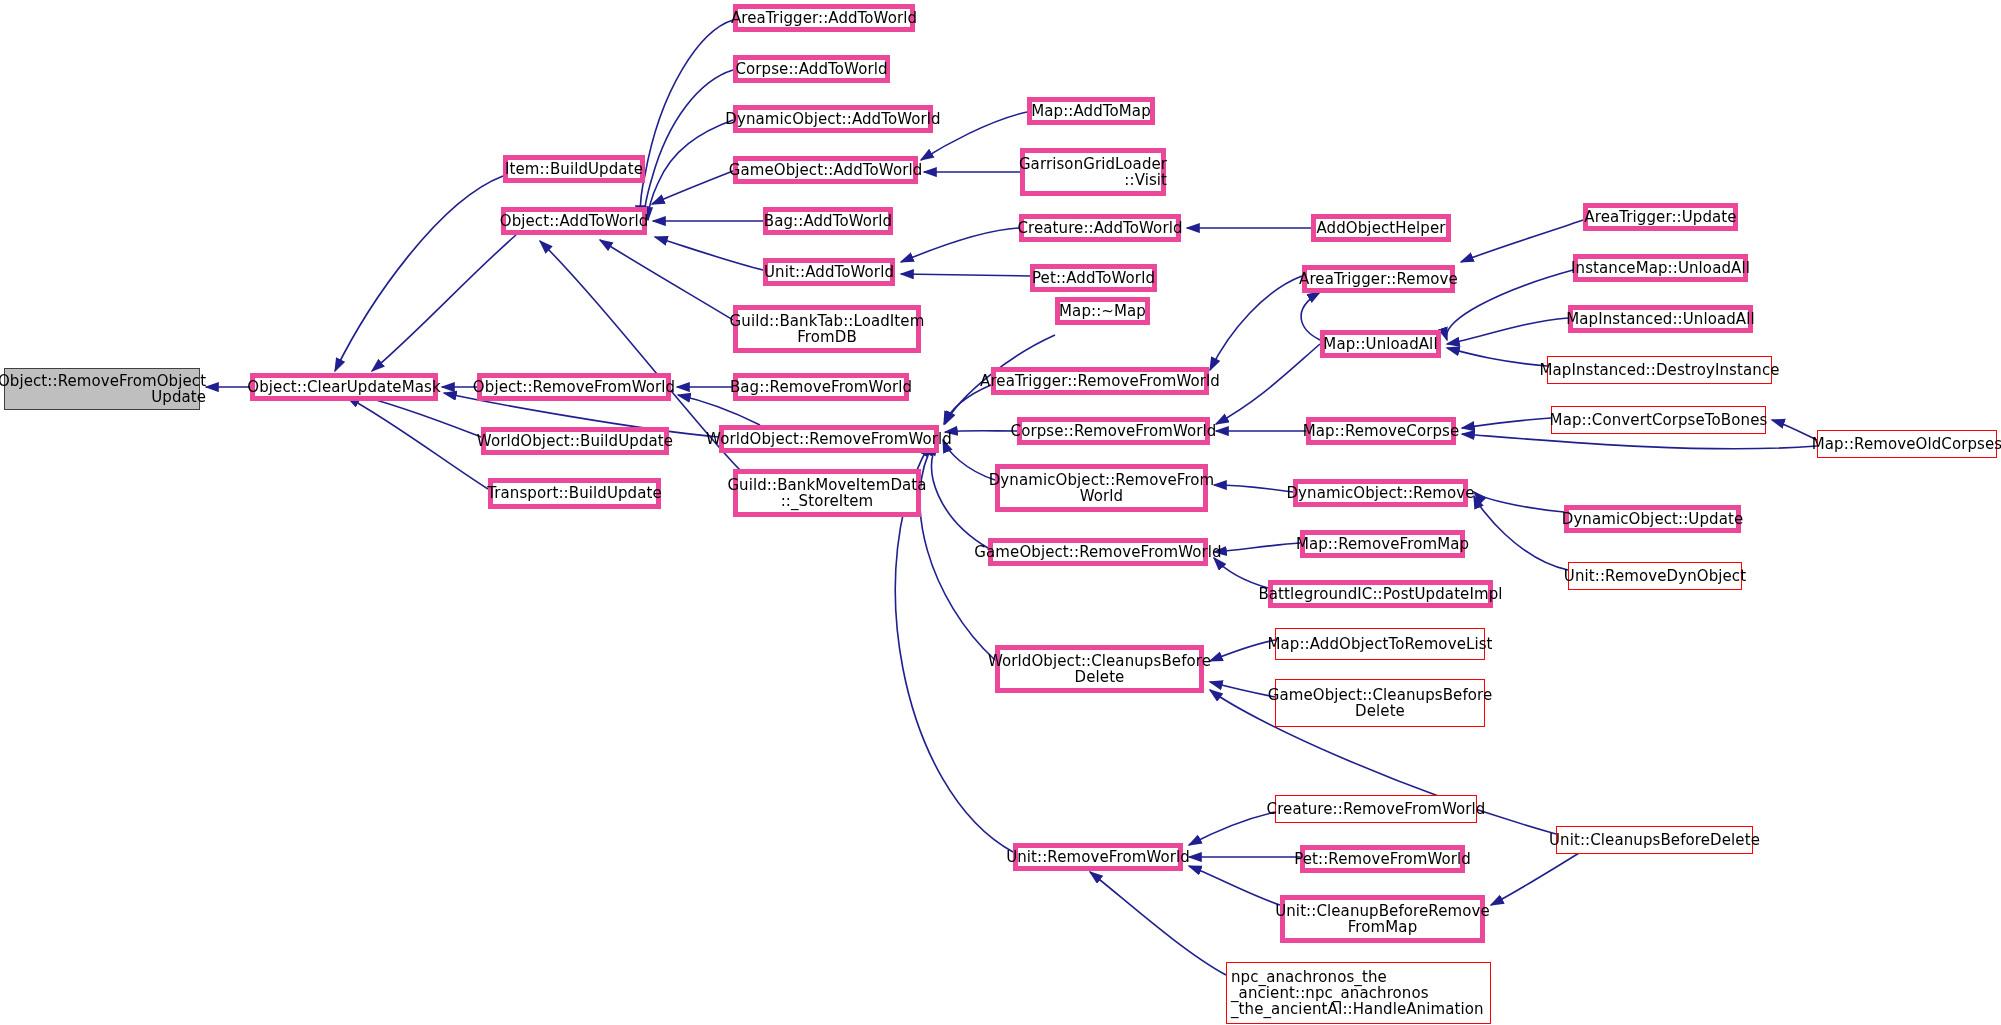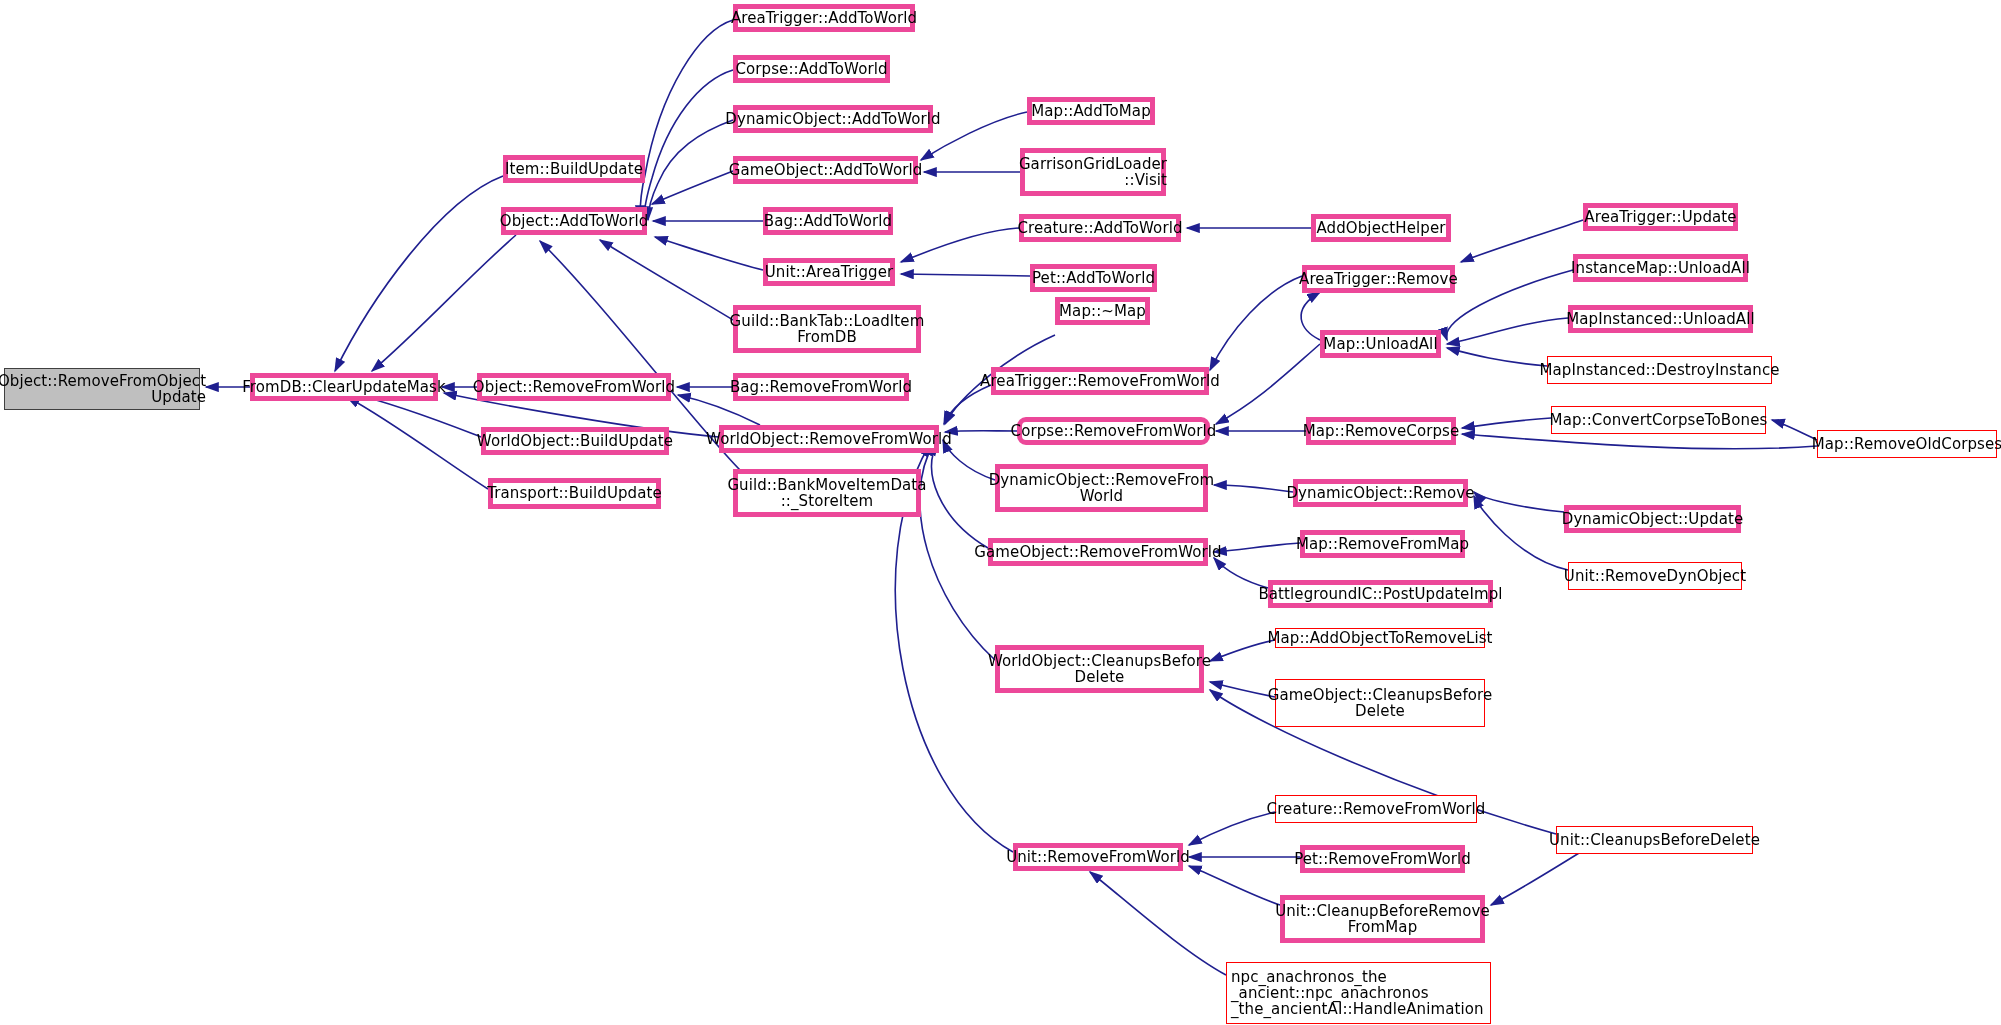--- a/index.html
+++ b/index.html
@@ -75,60 +75,60 @@
         <path d="M1817,446 C1700,455 1540,440 1462,434" marker-end="url(#ah)"></path>
         <path d="M1564,512 C1520,508 1480,498 1474,492" marker-end="url(#ah)"></path>
         <path d="M1568,570 C1520,560 1480,510 1474,496" marker-end="url(#ah)"></path>
         <path d="M1556,834 C1400,790 1250,720 1210,690" marker-end="url(#ah)"></path>
         <path d="M1600,840 C1560,865 1520,890 1491,905" marker-end="url(#ah)"></path>
       </g>
   </svg>
   <div id="node-layer">
       <div class="node root" style="left: 4px; top: 368px; width: 196px; height: 42px; text-align: right;">Object::RemoveFromObject
 Update</div>
-      <div class="node" style="left: 250px; top: 373px; width: 188px; height: 28px;">FromDB::ClearUpdateMask</div>
+      <div class="node" style="left: 250px; top: 373px; width: 188px; height: 28px;">Object::ClearUpdateMask</div>
       <div class="node" style="left: 503px; top: 155px; width: 142px; height: 28px;">Item::BuildUpdate</div>
       <div class="node" style="left: 501px; top: 207px; width: 146px; height: 28px;">Object::AddToWorld</div>
       <div class="node" style="left: 477px; top: 373px; width: 194px; height: 28px;">Object::RemoveFromWorld</div>
       <div class="node" style="left: 481px; top: 427px; width: 188px; height: 28px;">WorldObject::BuildUpdate</div>
       <div class="node" style="left: 488px; top: 478px; width: 173px; height: 31px;">Transport::BuildUpdate</div>
       <div class="node" style="left: 733px; top: 4px; width: 182px; height: 28px;">AreaTrigger::AddToWorld</div>
       <div class="node" style="left: 733px; top: 55px; width: 157px; height: 28px;">Corpse::AddToWorld</div>
       <div class="node" style="left: 733px; top: 105px; width: 200px; height: 28px;">DynamicObject::AddToWorld</div>
       <div class="node" style="left: 733px; top: 156px; width: 185px; height: 28px;">GameObject::AddToWorld</div>
       <div class="node" style="left: 763px; top: 207px; width: 130px; height: 28px;">Bag::AddToWorld</div>
-      <div class="node" style="left: 763px; top: 258px; width: 132px; height: 28px;">Unit::AreaTrigger</div>
+      <div class="node" style="left: 763px; top: 258px; width: 132px; height: 28px;">Unit::AddToWorld</div>
       <div class="node" style="left: 733px; top: 305px; width: 188px; height: 48px;">Guild::BankTab::LoadItem
 FromDB</div>
       <div class="node" style="left: 733px; top: 373px; width: 176px; height: 28px;">Bag::RemoveFromWorld</div>
       <div class="node" style="left: 719px; top: 425px; width: 220px; height: 28px;">WorldObject::RemoveFromWorld</div>
       <div class="node" style="left: 733px; top: 469px; width: 188px; height: 48px;">Guild::BankMoveItemData
 ::_StoreItem</div>
       <div class="node" style="left: 1027px; top: 97px; width: 128px; height: 28px;">Map::AddToMap</div>
       <div class="node" style="left: 1020px; top: 148px; width: 146px; height: 48px; text-align: right;">GarrisonGridLoader
 ::Visit</div>
       <div class="node" style="left: 1019px; top: 214px; width: 162px; height: 28px;">Creature::AddToWorld</div>
       <div class="node" style="left: 1030px; top: 264px; width: 127px; height: 28px;">Pet::AddToWorld</div>
       <div class="node" style="left: 1055px; top: 297px; width: 95px; height: 28px;">Map::~Map</div>
       <div class="node" style="left: 991px; top: 367px; width: 218px; height: 28px;">AreaTrigger::RemoveFromWorld</div>
-      <div class="node" style="left: 1017px; top: 417px; width: 193px; height: 28px; border-radius: 9px;">Corpse::RemoveFromWorld</div>
+      <div class="node" style="left: 1017px; top: 417px; width: 193px; height: 28px;">Corpse::RemoveFromWorld</div>
       <div class="node" style="left: 995px; top: 464px; width: 213px; height: 48px;">DynamicObject::RemoveFrom
 World</div>
       <div class="node" style="left: 988px; top: 538px; width: 220px; height: 28px;">GameObject::RemoveFromWorld</div>
       <div class="node" style="left: 995px; top: 645px; width: 209px; height: 48px;">WorldObject::CleanupsBefore
 Delete</div>
       <div class="node" style="left: 1013px; top: 843px; width: 170px; height: 28px;">Unit::RemoveFromWorld</div>
       <div class="node" style="left: 1311px; top: 214px; width: 140px; height: 28px;">AddObjectHelper</div>
       <div class="node" style="left: 1302px; top: 265px; width: 153px; height: 28px;">AreaTrigger::Remove</div>
       <div class="node" style="left: 1320px; top: 330px; width: 121px; height: 28px;">Map::UnloadAll</div>
       <div class="node" style="left: 1306px; top: 417px; width: 150px; height: 28px;">Map::RemoveCorpse</div>
       <div class="node" style="left: 1293px; top: 479px; width: 175px; height: 28px;">DynamicObject::Remove</div>
       <div class="node" style="left: 1300px; top: 530px; width: 165px; height: 28px;">Map::RemoveFromMap</div>
       <div class="node" style="left: 1268px; top: 580px; width: 225px; height: 28px;">BattlegroundIC::PostUpdateImpl</div>
-      <div class="node red" style="left: 1275px; top: 628px; width: 210px; height: 20px;">Map::AddObjectToRemoveList</div>
+      <div class="node red" style="left: 1275px; top: 628px; width: 210px; height: 32px;">Map::AddObjectToRemoveList</div>
       <div class="node red" style="left: 1275px; top: 679px; width: 210px; height: 48px;">GameObject::CleanupsBefore
 Delete</div>
       <div class="node red" style="left: 1275px; top: 795px; width: 202px; height: 28px;">Creature::RemoveFromWorld</div>
       <div class="node" style="left: 1300px; top: 845px; width: 165px; height: 28px;">Pet::RemoveFromWorld</div>
       <div class="node" style="left: 1280px; top: 895px; width: 205px; height: 48px;">Unit::CleanupBeforeRemove
 FromMap</div>
       <div class="node red left" style="left: 1226px; top: 962px; width: 265px; height: 62px;">npc_anachronos_the
 _ancient::npc_anachronos
 _the_ancientAI::HandleAnimation</div>
       <div class="node" style="left: 1583px; top: 203px; width: 155px; height: 28px;">AreaTrigger::Update</div>

